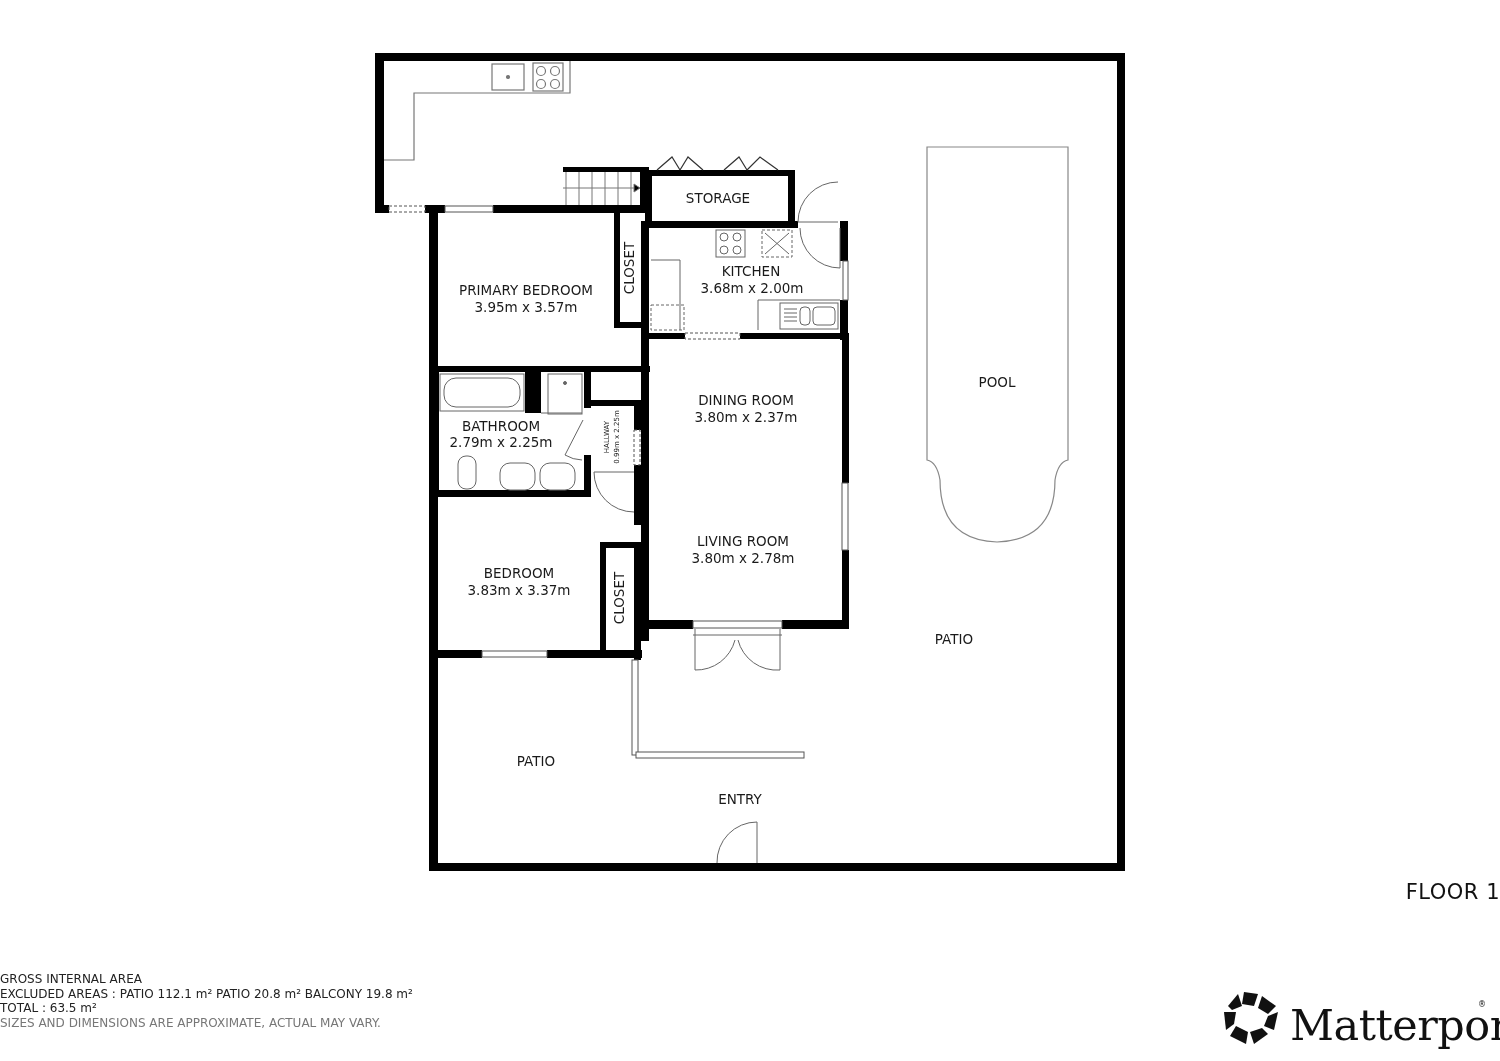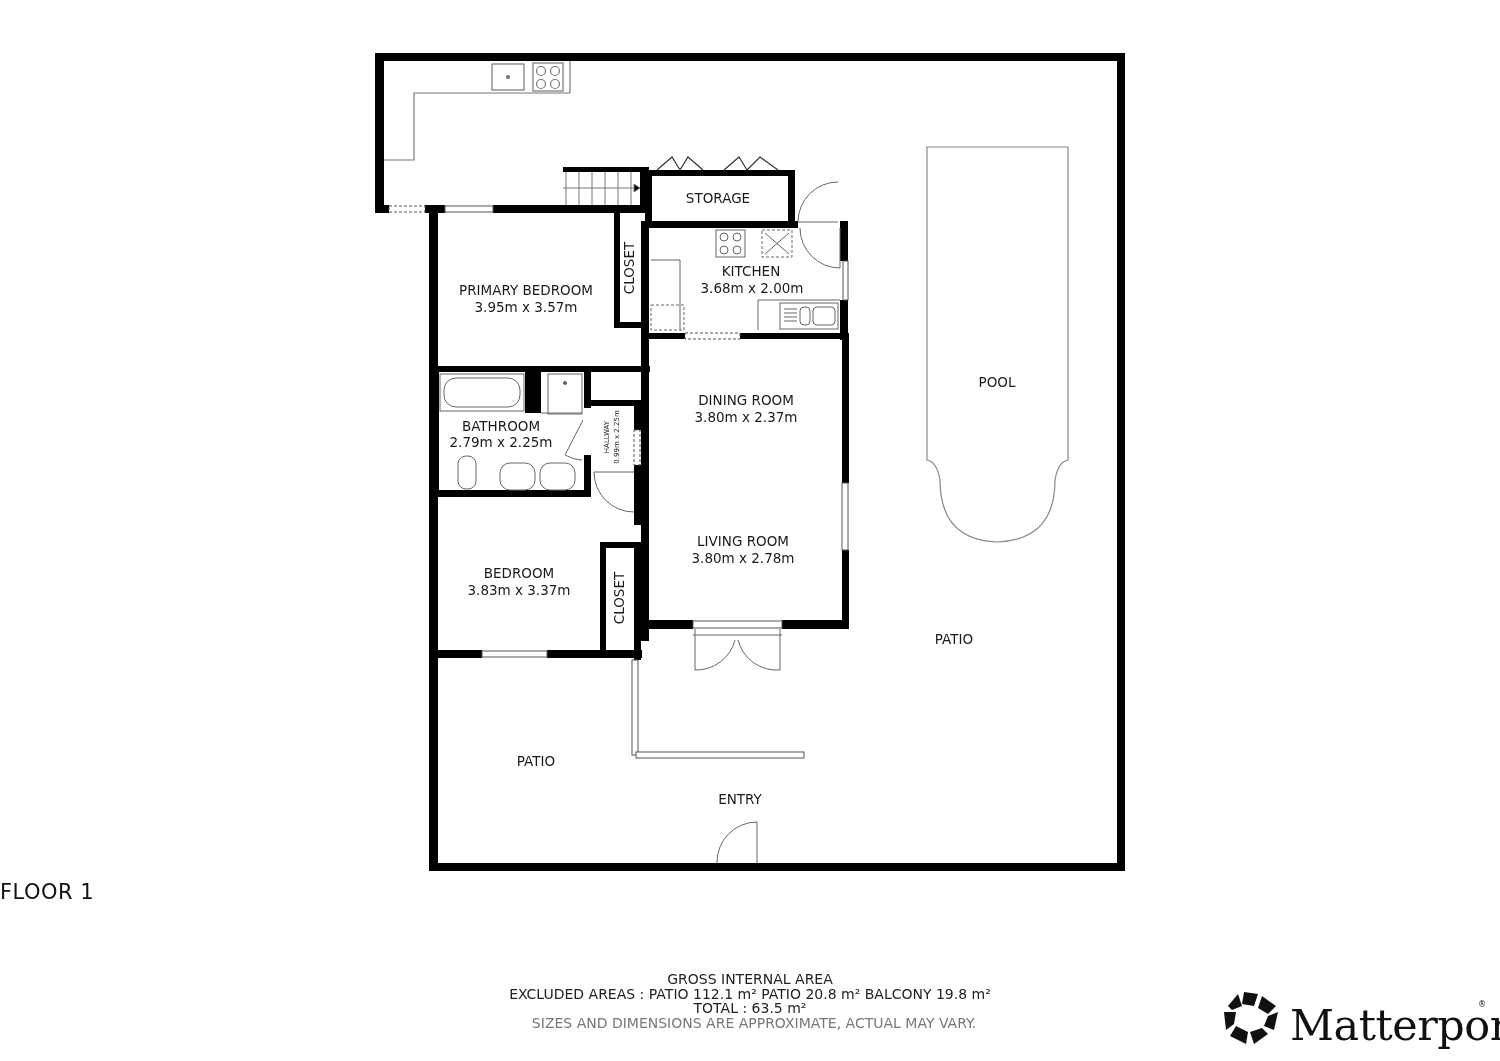--- a/index.html
+++ b/index.html
@@ -1,22 +1,22 @@
 <!DOCTYPE html>
 <html><head>
 <meta charset="utf-8">
 <style>
   html, body { margin:0; padding:0; background:#ffffff; }
   body { width:1500px; height:1061px; position:relative; overflow:hidden; font-family:"DejaVu Sans", sans-serif; }
   svg#plan { position:absolute; left:0; top:0; }
   .lbl { font-family:"DejaVu Sans", sans-serif; fill:#1a1a1a; font-size:13.5px; text-anchor:middle; }
   .lbl-sm { font-size:7px; }
-  .floor-title { position:absolute; left:0; width:1500px; top:880px; text-align:left; font-size:21px; color:#111; letter-spacing:0.5px; }
-  .summary { position:absolute; left:0; width:1500px; top:972px; text-align:center; font-size:14px; line-height:14.5px; color:#222; }
-  .summary .note { color:#777;margin-left:8px; }
+  .floor-title { position:absolute; left:0; width:1500px; top:880px; text-align:right; font-size:21px; color:#111; letter-spacing:0.5px; }
+  .summary { position:absolute; left:0; width:1500px; top:972px; font-size:12px; line-height:14.5px; color:#222; }
+  .summary .note { color:#777; }
   .logo { position:absolute; left:1222px; top:990px; width:270px; height:60px; }
   .logo-text { position:absolute; left:68px; top:10px; font-family:"DejaVu Serif", serif; font-size:43px; color:#111; letter-spacing:-0.5px; }
   .logo-reg { position:absolute; left:256px; top:10px; font-size:8px; color:#111; }
 </style>
 </head>
 <body>
 
 <svg id="plan" width="1500" height="1061" viewBox="0 0 1500 1061">
 
   <g fill="#000">

